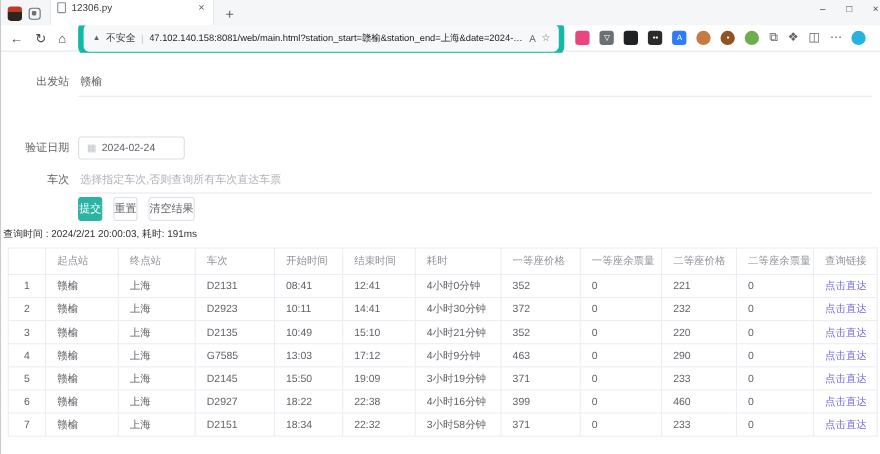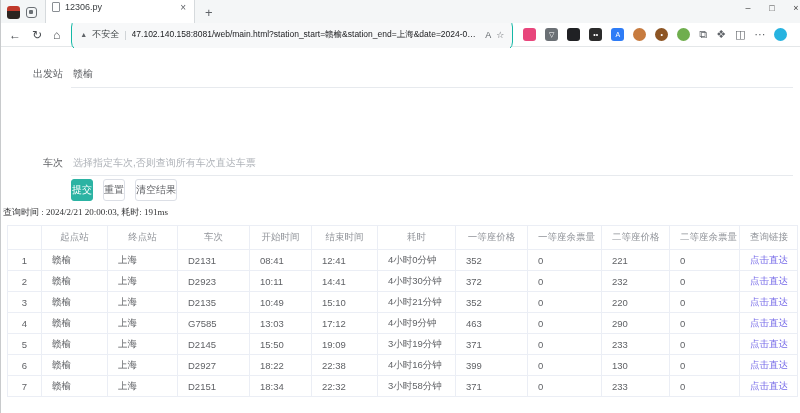--- a/index.html
+++ b/index.html
@@ -18,21 +18,21 @@
   .tab { height:21px; width:150px; background:#fff; border:1px solid #d6dadd; border-bottom:none;
     border-radius:7px 7px 0 0; display:flex; align-items:center; padding:16px 6px; gap:5px; font-size:9px; color:#3c4043; }
   .doc-icon { width:8px; height:10px; border:1px solid #8a8f94; border-radius:1px; background:#fff; flex:none; }
   .tab-title { flex:1; overflow:hidden; white-space:nowrap; }
   .tab-close { color:#5f6368; font-size:10px; padding:0 2px; }
   .newtab { font-size:13px; color:#5f6368; margin:0 0 3px 10px; }
   .win-controls { position:absolute; right:-8px; top:0; display:flex; }
   .win-controls span { width:24px; height:16px; display:flex; align-items:center; justify-content:center; font-size:9px; color:#444; }
   .toolbar { height:24px; background:#fff; border-bottom:1px solid #e4e7e9; display:flex; align-items:center; padding:0 8px; }
   .navbtn { font-size:12px; color:#4a4e52; margin-right:11px; line-height:1; }
-  .addressbar { width:442px; height:35px; background:#f7f8f9; border:1px solid #14b8a6; border-radius:10px;
+  .addressbar { width:442px; height:35px; background:#f7f8f9; border:5px solid #14b8a6; border-radius:10px;
     display:flex; align-items:center; padding:0 8px; gap:5px; font-size:9px; color:#3c4043; }
   .warn { color:#5f6368; font-size:7px; }
   .divider { color:#c4c8cc; }
   .url { flex:1; overflow:hidden; white-space:nowrap; text-overflow:ellipsis; color:#202124; font-size:8.5px; }
   .abar-icon { color:#5f6368; font-size:9px; flex:none; }
   .extbar { display:flex; align-items:center; gap:9px; margin-left:10px; }
   .ext { width:13px; height:13px; display:flex; align-items:center; justify-content:center;
     font-size:7px; color:#fff; border-radius:3px; line-height:1; }
   .ext.circle { border-radius:50%; }
   .ext.plain { background:transparent; color:#5f6368; font-size:11px; width:auto; }
@@ -41,25 +41,25 @@
   .form-row { position:absolute; left:0; right:7px; display:flex; align-items:center; }
   .form-label { width:62px; text-align:right; flex:none; color:#606266; }
   .uinput { flex:1; margin-left:8px; border-bottom:1px solid #e7eaee; height:100%; display:flex; align-items:center; padding-left:2px; color:#606266; }
   .placeholder { color:#aeb2b8;text-align:center; }
   .datebox { margin-left:8px; width:97px; height:21px; border:1px solid #dcdfe6; border-radius:3px;
     display:flex; align-items:center; gap:5px; padding:0 7px; font-size:9.5px; color:#606266; }
   .cal { color:#c0c4cc; font-size:9px; }
   .btnrow { position:absolute; top:131px; left:70px; display:flex; gap:10px; }
   .btn { height:22px; padding:0 0; font-size:10px; border-radius:3px; display:flex; align-items:center; border:1px solid #dcdfe6; background:#fff; color:#606266; }
   .btn.primary { background:var(--accent); border-color:var(--accent); color:#fff; }
-  .statusline { position:absolute; top:158px; left:2px; font-size:9px; color:#303133;font-family:Liberation Serif, serif; }
+  .statusline { position:absolute; top:158px; left:2px; font-size:9px; color:#303133; }
   table { position:absolute; top:177px; left:6px; width:790px; border-collapse:collapse; table-layout:fixed; }
   th, td { border:1px solid #ebeef5; font-weight:normal; text-align:left; padding:0 10px;
     white-space:nowrap; overflow:hidden; font-size:9.5px; }
-  th { color:#909399; height:24px;text-align:center; }
+  th { color:#909399; height:24px; }
   td { color:#606266; height:21px; }
   th:first-child, td:first-child { text-align:center; padding:0; }
   .dlink { color:var(--link); text-decoration:none; cursor:pointer; }
 </style>
 </head>
 <body>
 
 <div class="tabbar">
   <div class="avatar"></div>
   <div class="workspaces"></div>
@@ -107,20 +107,27 @@
 <div class="page">
 
   <div class="form-row" style="top:12px; height:28px;">
     <span class="form-label">出发站</span>
     <div class="uinput">
       <span>赣榆</span>
     </div>
   </div>
 
 
+  <div class="form-row" style="top:74px; height:24px;">
+    <span class="form-label">验证日期</span>
+    <div class="datebox">
+      <span class="cal">▦</span>
+      <span>2024-02-24</span>
+    </div>
+  </div>
 
   <div class="form-row" style="top:102px; height:26px;">
     <span class="form-label">车次</span>
     <div class="uinput">
       <span class="placeholder">选择指定车次,否则查询所有车次直达车票</span>
     </div>
   </div>
 
   <div class="btnrow">
     <button class="btn primary">提交</button>
@@ -235,21 +242,21 @@
         <tr>
           <td>6</td>
           <td>赣榆</td>
           <td>上海</td>
           <td>D2927</td>
           <td>18:22</td>
           <td>22:38</td>
           <td>4小时16分钟</td>
           <td>399</td>
           <td>0</td>
-          <td>130</td>
+          <td>460</td>
           <td>0</td>
           <td><a class="dlink">点击直达</a></td>
         </tr>
         <tr>
           <td>7</td>
           <td>赣榆</td>
           <td>上海</td>
           <td>D2151</td>
           <td>18:34</td>
           <td>22:32</td>

